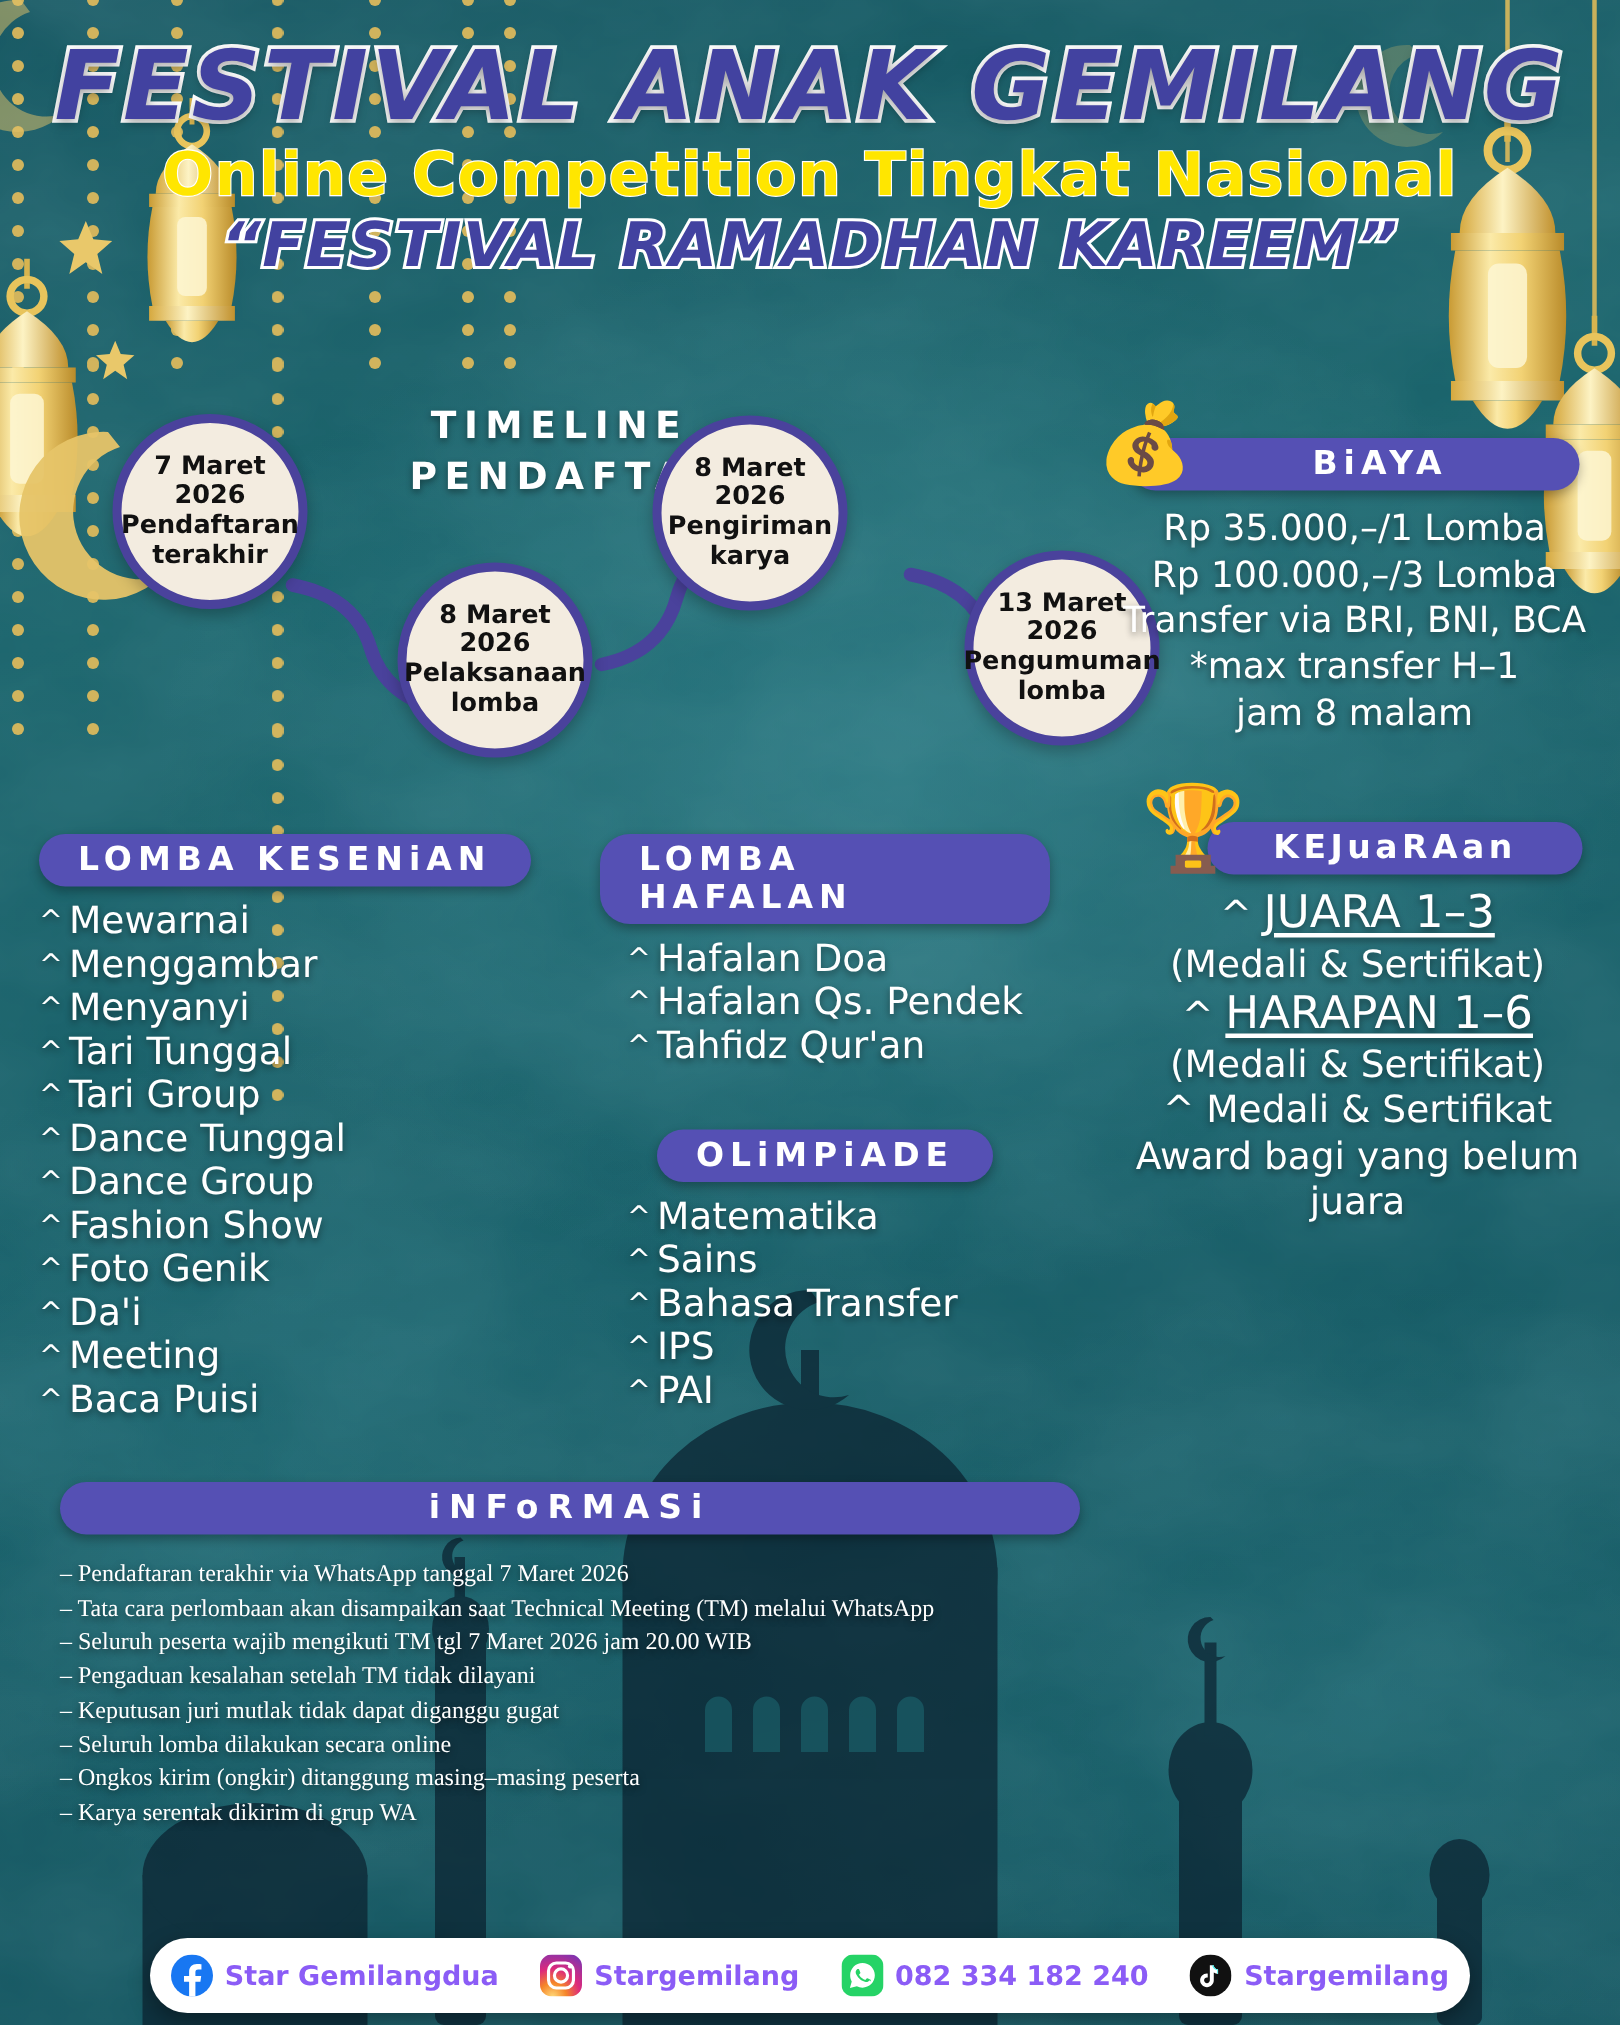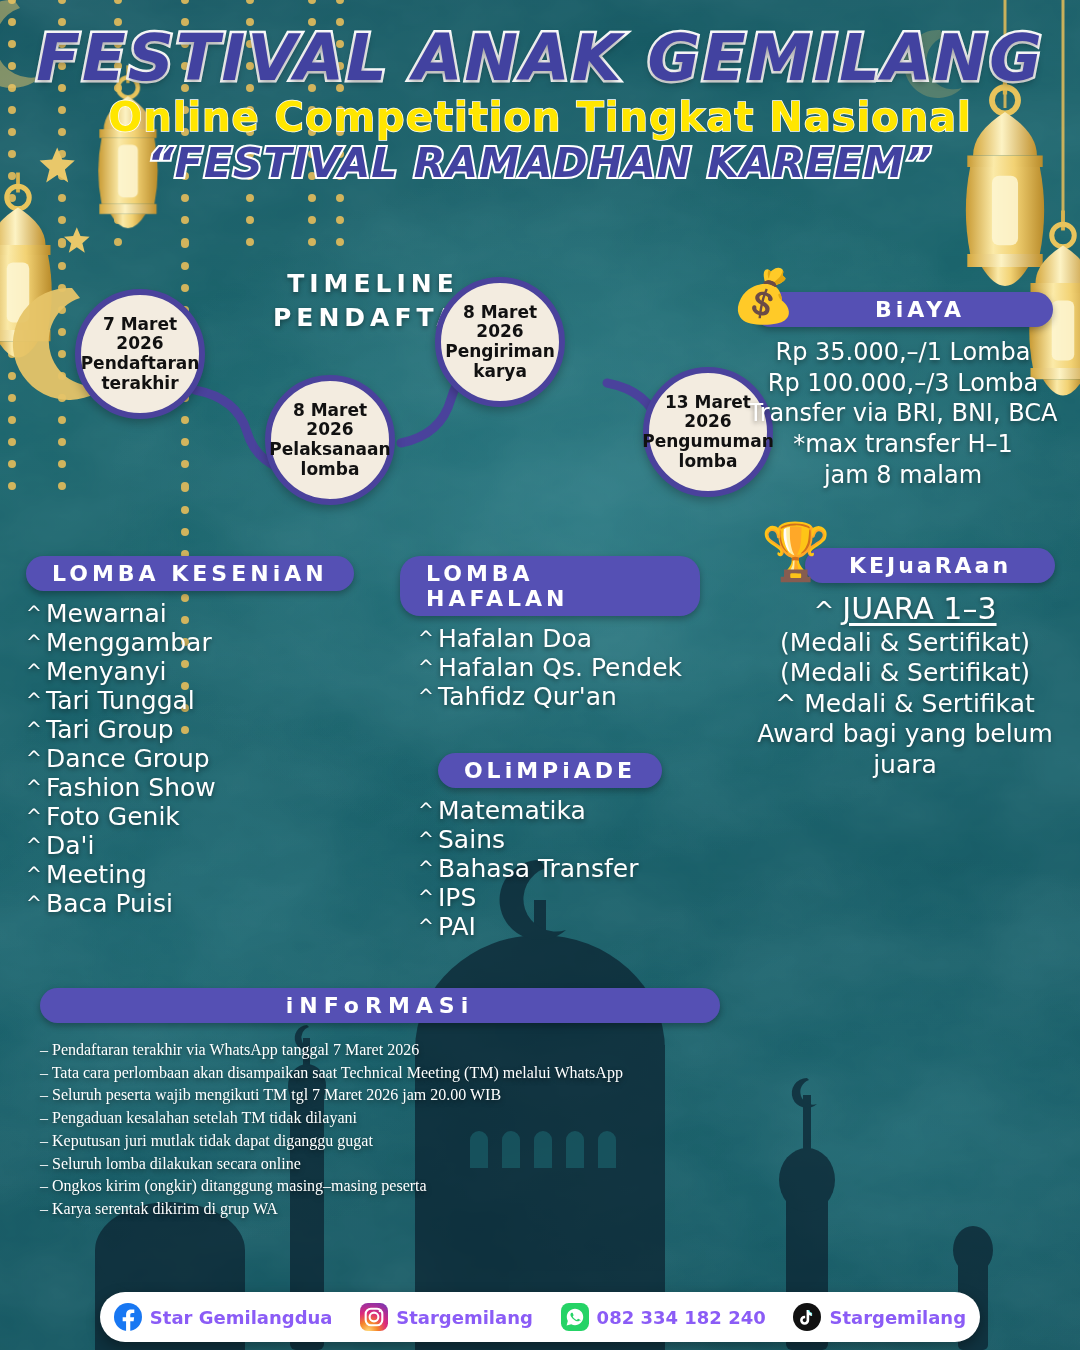--- a/index.html
+++ b/index.html
@@ -354,21 +354,21 @@
         <path d="M356 188 q40 -8 50 -44 q10 -36 52 -44"></path>
         <path d="M562 128 q42 8 52 42 q10 34 50 42"></path>
       </g>
     </svg>
 
     <div class="timeline-heading">
       <div>TIMELINE</div>
       <div>PENDAFTARAN</div>
     </div>
 
-    <div class="tl-node" style="left:30px;top:34px;width:130px;height:130px;">
+    <div class="tl-node" style="left:30px;top:21px;width:130px;height:130px;">
       <span>
         <b>7 Maret</b><br>
         <b>2026</b><br>
         <b>Pendaftaran</b><br>
         <b>terakhir</b>
       </span>
     </div>
 
     <div class="tl-node" style="left:220px;top:120px;width:130px;height:130px;">
       <span>
@@ -413,20 +413,21 @@
   </div>
 
   <div class="col col-kesenian">
     <div class="pill">LOMBA KESENiAN</div>
     <ul class="list">
       <li><span class="car">^</span><span>Mewarnai</span></li>
       <li><span class="car">^</span><span>Menggambar</span></li>
       <li><span class="car">^</span><span>Menyanyi</span></li>
       <li><span class="car">^</span><span>Tari Tunggal</span></li>
       <li><span class="car">^</span><span>Tari Group</span></li>
+      <li><span class="car">^</span><span>Dance Tunggal</span></li>
       <li><span class="car">^</span><span>Dance Group</span></li>
       <li><span class="car">^</span><span>Fashion Show</span></li>
       <li><span class="car">^</span><span>Foto Genik</span></li>
       <li><span class="car">^</span><span>Da'i</span></li>
       <li><span class="car">^</span><span>Meeting</span></li>
       <li><span class="car">^</span><span>Baca Puisi</span></li>
     </ul>
   </div>
 
   <div class="col col-middle">
@@ -452,20 +453,21 @@
   </div>
 
   <div class="col col-juara">
     <div class="bar">
       <div class="pill">KEJuaRAan</div>
       <div class="juara-icon">🏆</div>
     </div>
     <div class="juara-lines">
       <div><span class="car">^ </span><span class="big">JUARA 1–3</span></div>
       <div>(Medali &amp; Sertifikat)</div>
+      <div><span class="car">^ </span><span class="big">HARAPAN 1–6</span></div>
       <div>(Medali &amp; Sertifikat)</div>
       <div>^ Medali &amp; Sertifikat</div>
       <div>Award bagi yang belum</div>
       <div>juara</div>
     </div>
   </div>
 
   <div class="info">
     <div class="pill">iNFoRMASi</div>
     <div class="info-lines">

